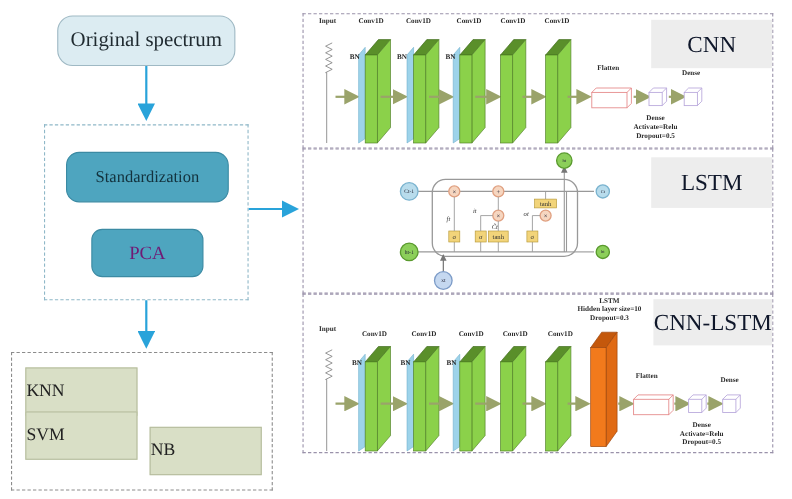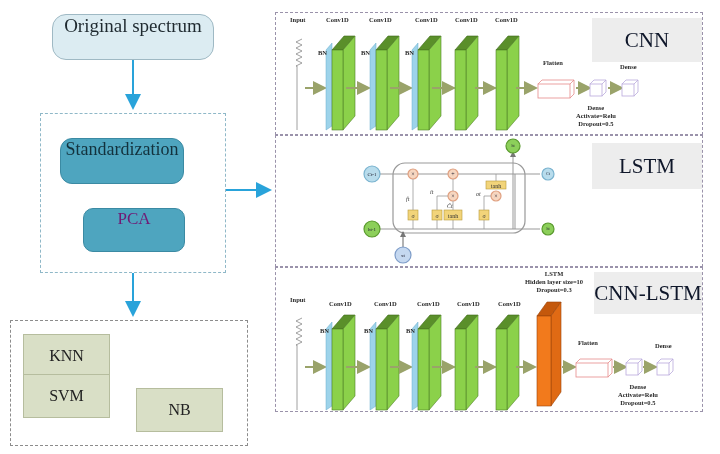--- a/index.html
+++ b/index.html
@@ -1,24 +1,24 @@
 <!DOCTYPE html>
 <html><head>
 <meta charset="utf-8">
 <style>
   html, body { margin:0; padding:0; background:#ffffff; }
   body { width:720px; height:454px; position:relative; overflow:hidden; font-family:"Liberation Serif", serif; }
   .abs { position:absolute; }
-  .pill { position:absolute; display:flex; align-items:flex-start; justify-content:center; color:#1f2a30; box-sizing:border-box; }
+  .pill { position:absolute; display:flex; align-items:center; justify-content:center; color:#1f2a30; box-sizing:border-box; }
   .orig { left:52px; top:14px; width:162px; height:46px; background:#dcecf2; border:1px solid #9fb9c4; border-radius:14px; font-size:19px; }
   .prep { left:40px; top:113px; width:186px; height:160px; border:1.5px dashed #8fb8c8; box-sizing:border-box; }
-  .std { left:60px; top:138px; width:124px; height:46px; background:#4ea5bf; border:1px solid #3b8aa3; border-radius:12px; font-size:18px; color:#13323d; }
+  .std { left:60px; top:138px; width:148px; height:46px; background:#4ea5bf; border:1px solid #3b8aa3; border-radius:12px; font-size:15px; color:#13323d; }
   .pca { left:83px; top:208px; width:102px; height:44px; background:#4ea5bf; border:1px solid #3b8aa3; border-radius:10px; font-size:17px; color:#701a75; }
   .ml { left:10px; top:320px; width:238px; height:126px; border:1.5px dashed #8c8c8c; box-sizing:border-box; }
-  .mlbox { position:absolute; width:87px; height:44px; background:#d9dfc6; border:1px solid #b6bd9e; display:flex; align-items:center; justify-content:center; font-size:16px; color:#222; box-sizing:border-box; }
+  .mlbox { position:absolute; width:102px; height:44px; background:#d9dfc6; border:1px solid #b6bd9e; display:flex; align-items:center; justify-content:flex-start; font-size:16px; color:#222; box-sizing:border-box; }
   .panel { position:absolute; left:275px; width:428px; border:1.5px dashed #9a92aa; box-sizing:border-box; }
   .tag { position:absolute; background:#ededed; display:flex; align-items:center; justify-content:center; color:#0f172a; font-size:21px; }
   .tiny { position:absolute; font-size:6.5px; font-weight:bold; color:#2a2a2a; white-space:nowrap; text-align:center; line-height:8px; }
   svg text { font-family:"Liberation Serif", serif; }
 </style>
 </head>
 <body>
 
 <div class="pill orig">
     <span>Original spectrum</span>

